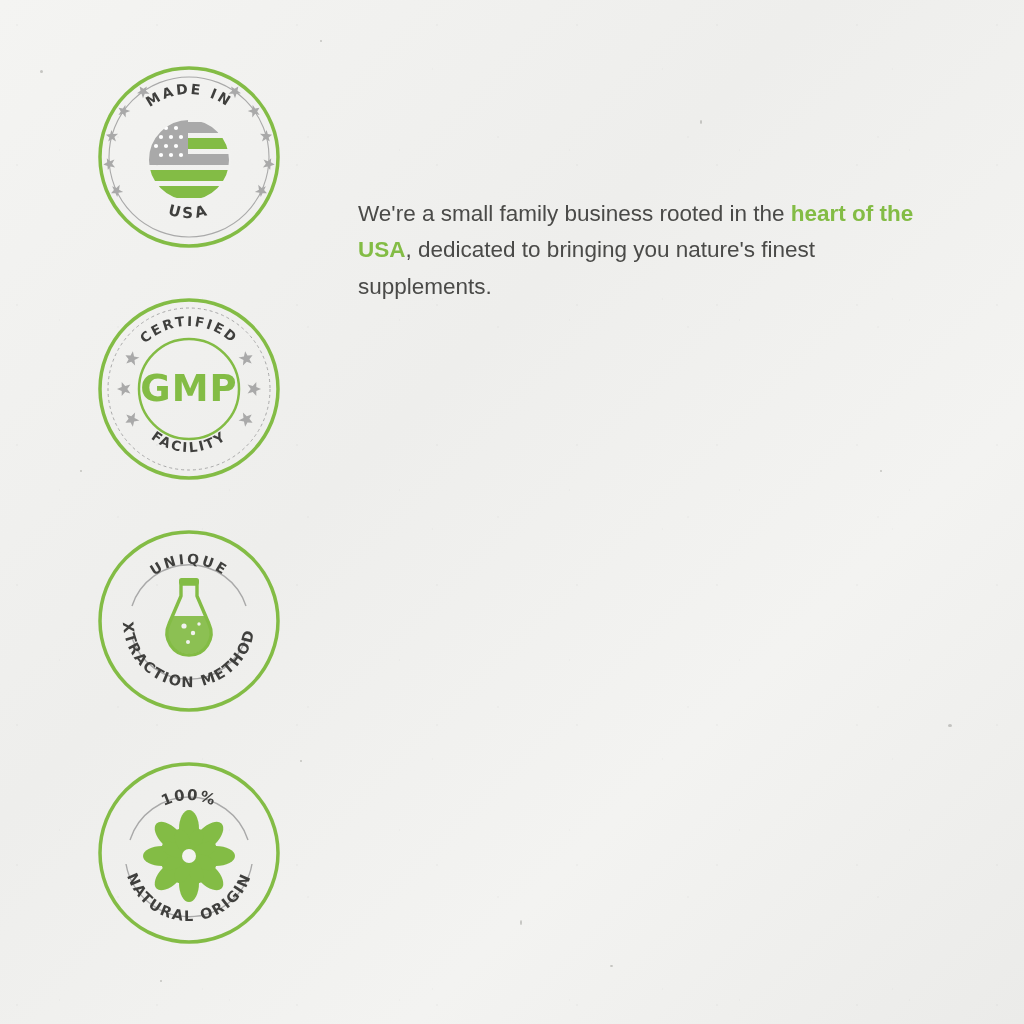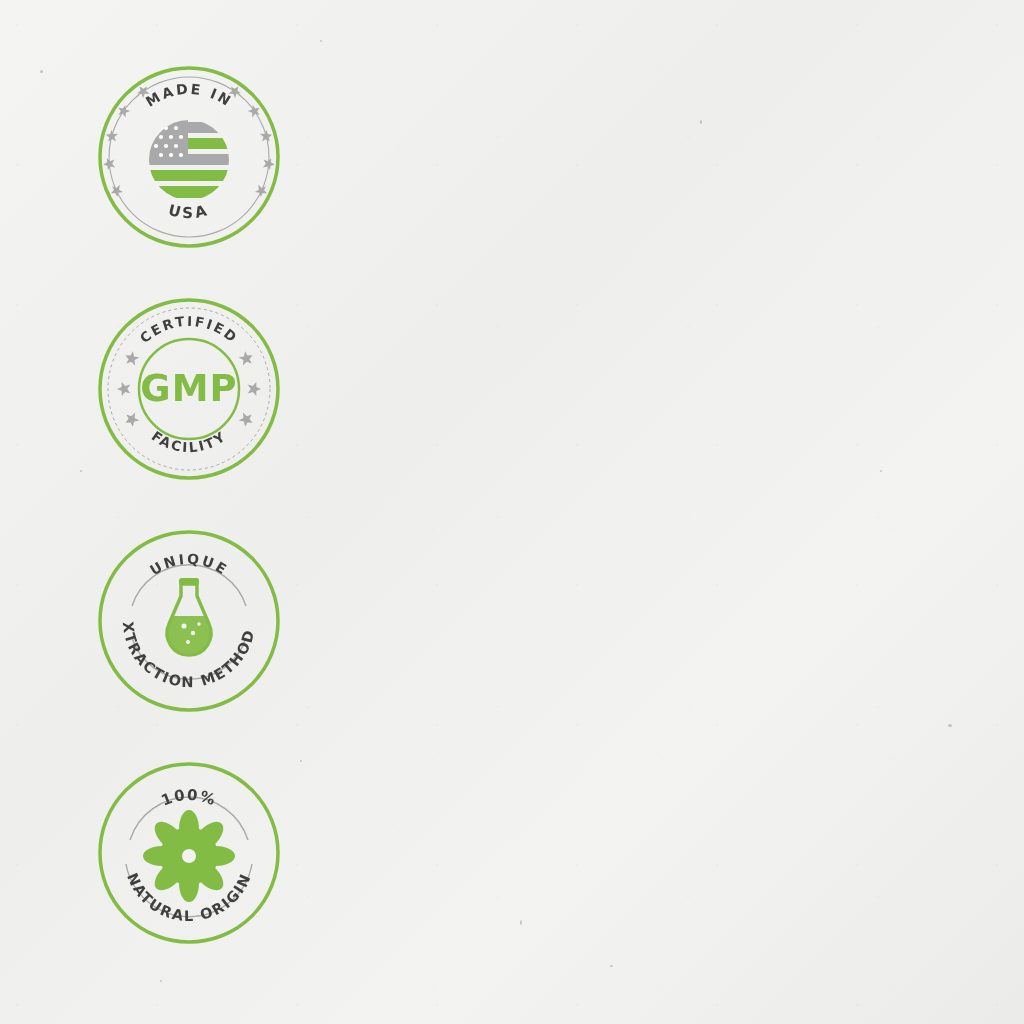--- a/index.html
+++ b/index.html
@@ -324,16 +324,19 @@
         <text font-family="DejaVu Sans, sans-serif" font-size="14.5" font-weight="bold" fill="#3f3f3d" letter-spacing="1.8">
           <textPath href="#b4bot" startOffset="50%" text-anchor="middle">NATURAL ORIGIN</textPath>
         </text>
       </svg>
     </div>
 
   </div>
 
   <div id="content">
 
+    <p class="para">
+      <span>We're a small family business rooted in the </span><span class="hl">heart of the USA</span><span>, dedicated to bringing you nature's finest supplements.</span>
+    </p>
 
   </div>
 
 </div>
 
 </body></html>

